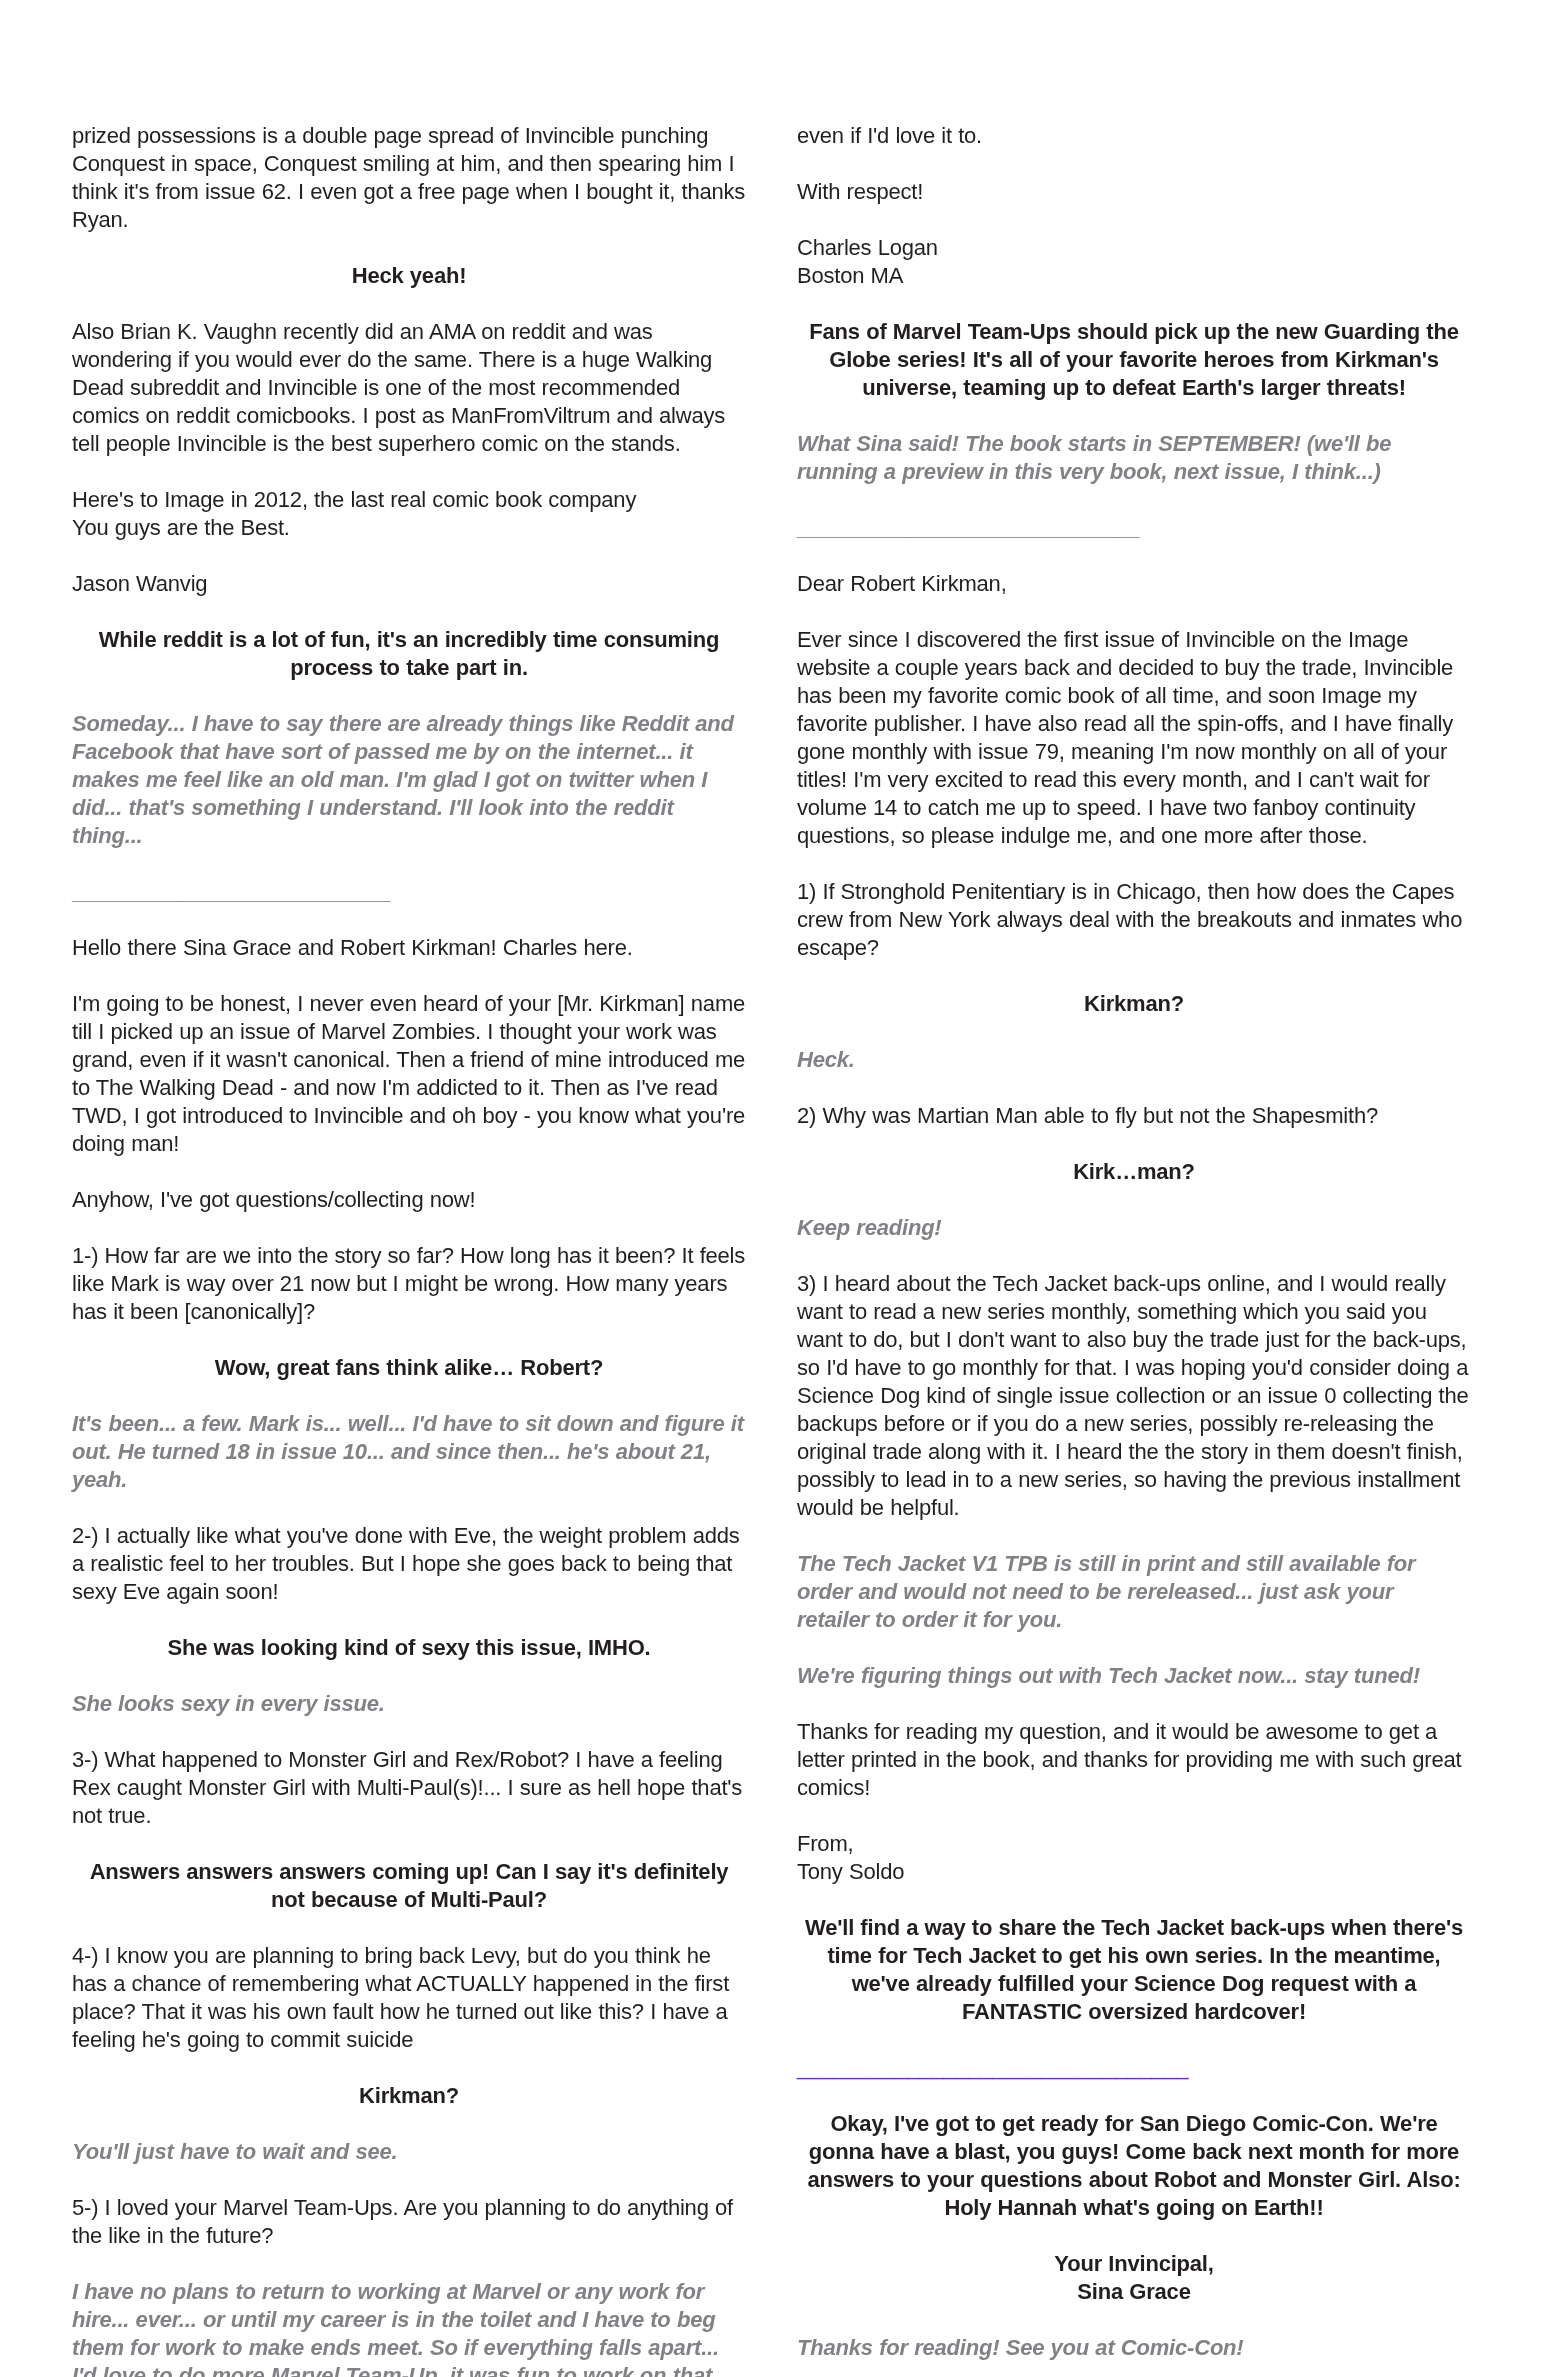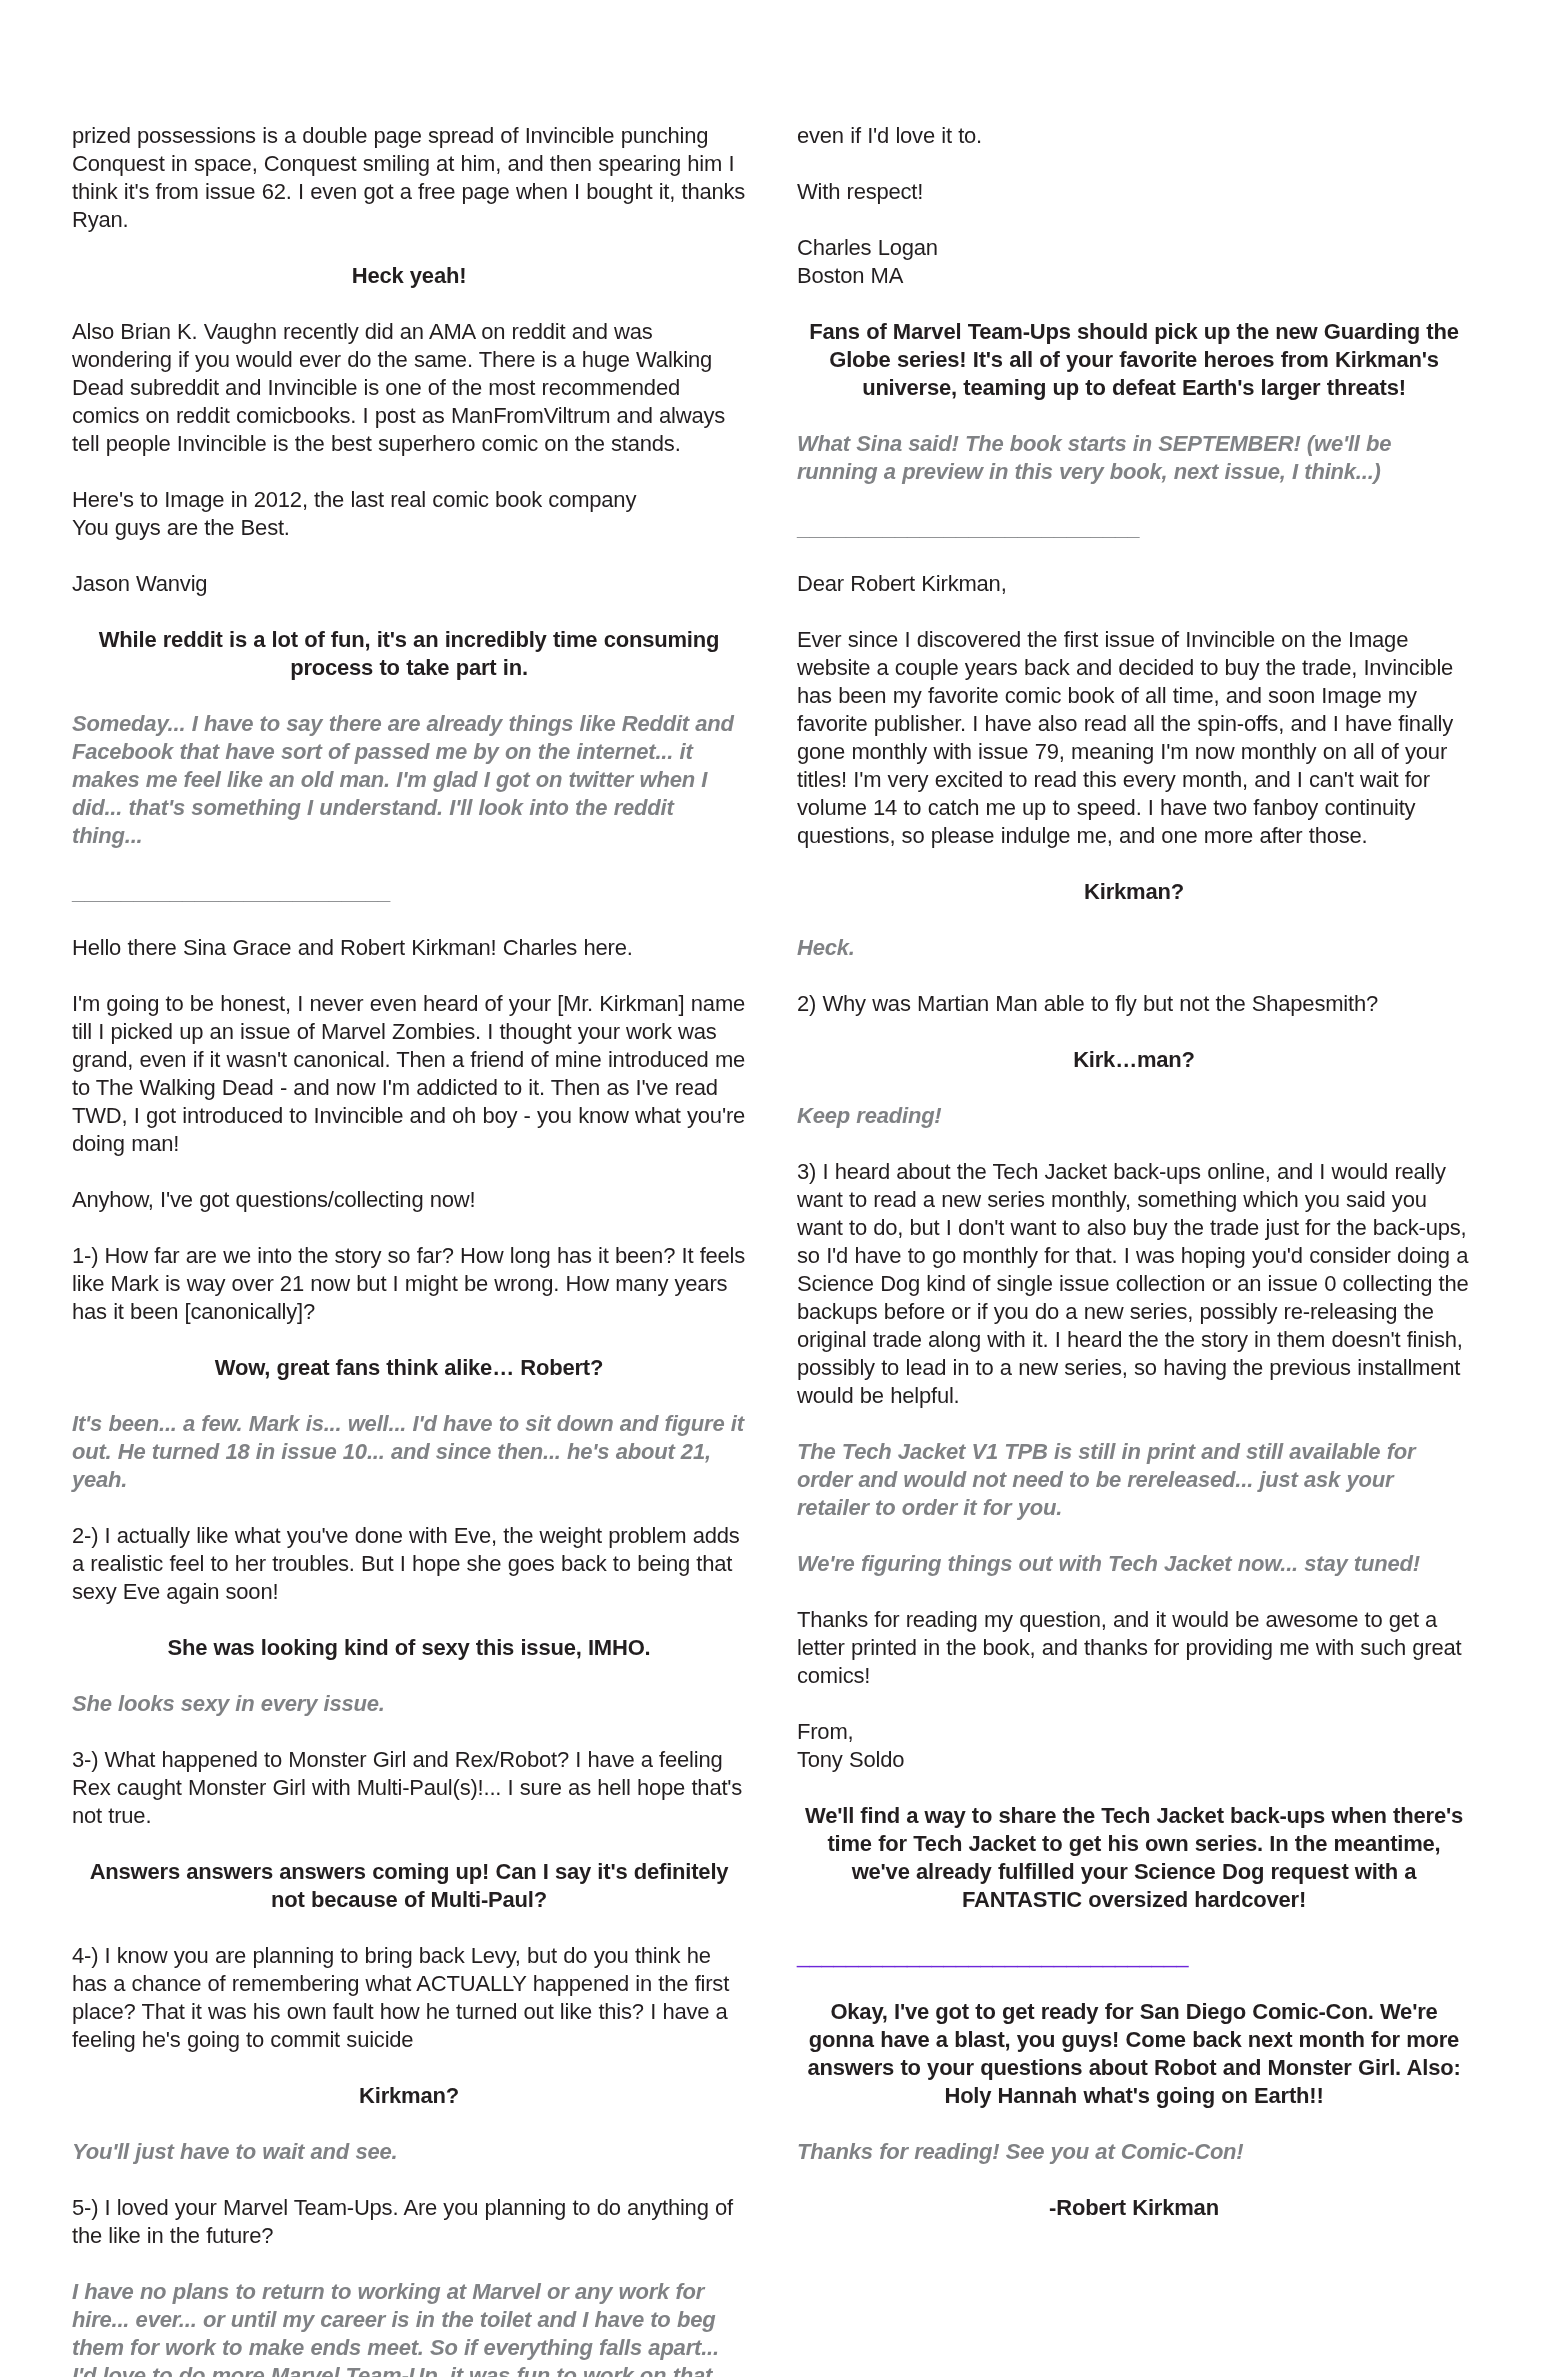--- a/index.html
+++ b/index.html
@@ -93,32 +93,35 @@
     <div class="col">
         <p class="para style-normal">even if I'd love it to.</p>
         <p class="para style-normal">With respect!</p>
         <p class="para style-normal">Charles Logan
 Boston MA</p>
         <p class="para style-bold">Fans of Marvel Team-Ups should pick up the new Guarding the Globe series!  It's all of your favorite heroes from Kirkman's universe, teaming up to defeat Earth's larger threats!</p>
         <p class="para style-gray">What Sina said!  The book starts in SEPTEMBER!  (we'll be running a preview in this very book, next issue, I think...)</p>
         <p class="para style-divider-gray">____________________________</p>
         <p class="para style-normal">Dear Robert Kirkman,</p>
         <p class="para style-normal">Ever since I discovered the first issue of Invincible on the Image website a couple years back and decided to buy the trade, Invincible has been my favorite comic book of all time, and soon Image my favorite publisher. I have also read all the spin-offs, and I have finally gone monthly with issue 79, meaning I'm now monthly on all of your titles! I'm very excited to read this every month, and I can't wait for volume 14 to catch me up to speed. I have two fanboy continuity questions, so please indulge me, and one more after those.</p>
+        <p class="para style-normal">1)  If Stronghold Penitentiary is in Chicago, then how does the Capes crew from New York always deal with the breakouts and inmates who escape?</p>
         <p class="para style-bold">Kirkman?</p>
         <p class="para style-gray">Heck.</p>
         <p class="para style-normal">2)  Why was Martian Man able to fly but not the Shapesmith?</p>
         <p class="para style-bold">Kirk…man?</p>
         <p class="para style-gray">Keep reading!</p>
         <p class="para style-normal">3)  I heard about the Tech Jacket back-ups online, and I would really want to read a new series monthly, something which you said you want to do, but I don't want to also buy the trade just for the back-ups, so I'd have to go monthly for that. I was hoping you'd consider doing a Science Dog kind of single issue collection or an issue 0 collecting the backups before or if you do a new series, possibly re-releasing the original trade along with it. I heard the the story in them doesn't finish, possibly to lead in to a new series, so having the previous installment would be helpful.</p>
         <p class="para style-gray">The Tech Jacket V1 TPB is still in print and still available for order and would not need to be rereleased... just ask your retailer to order it for you.</p>
         <p class="para style-gray">We're figuring things out with Tech Jacket now... stay tuned!</p>
         <p class="para style-normal">Thanks for reading my question, and it would be awesome to get a letter printed in the book, and thanks for providing me with such great comics!</p>
         <p class="para style-normal">From,
 Tony Soldo</p>
         <p class="para style-bold">We'll find a way to share the Tech Jacket back-ups when there's time for Tech Jacket to get his own series.  In the meantime, we've already fulfilled your Science Dog request with a FANTASTIC oversized hardcover!</p>
         <p class="para style-divider-dark">________________________________</p>
         <p class="para style-bold">Okay, I've got to get ready for San Diego Comic-Con.  We're gonna have a blast, you guys!  Come back next month for more answers to your questions about Robot and Monster Girl.  Also: Holy Hannah what's going on Earth!!</p>
+        <p class="para style-bold">Your Invincipal,
+Sina Grace</p>
         <p class="para style-gray">Thanks for reading!  See you at Comic-Con!</p>
         <p class="para style-bold">-Robert Kirkman</p>
       </div>
   </div>
 </div>
 
 
 </body></html>

